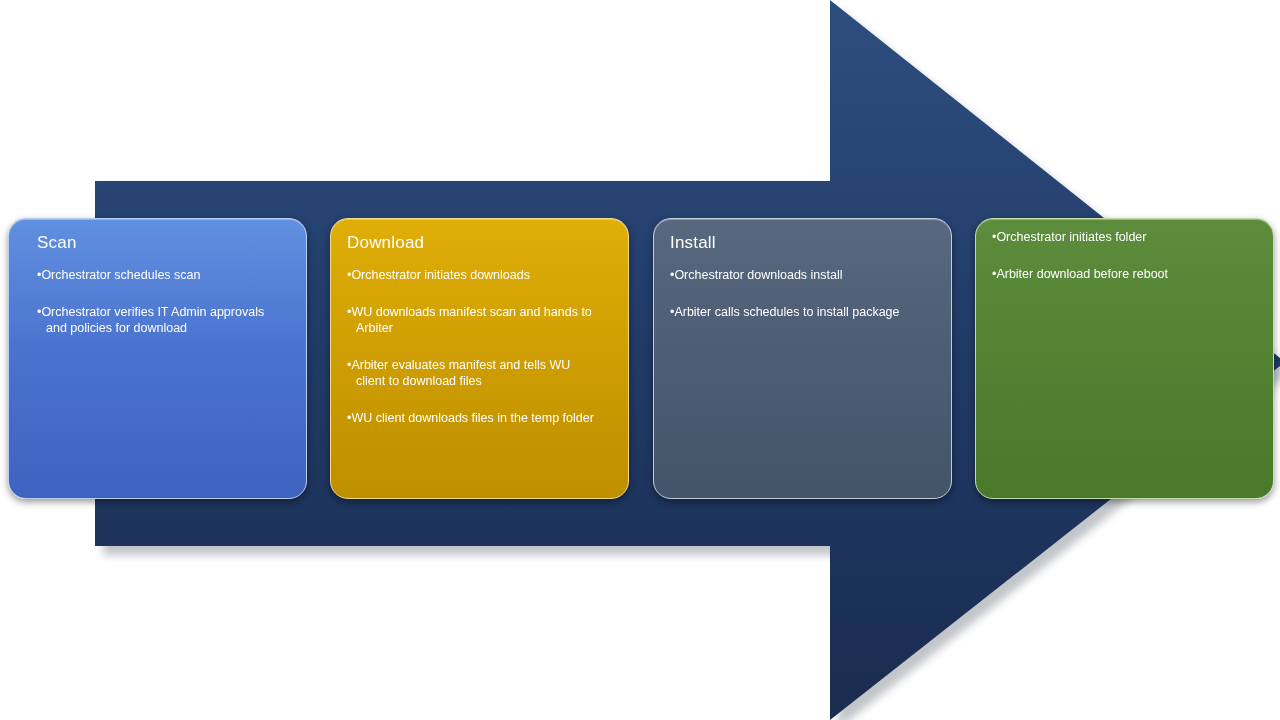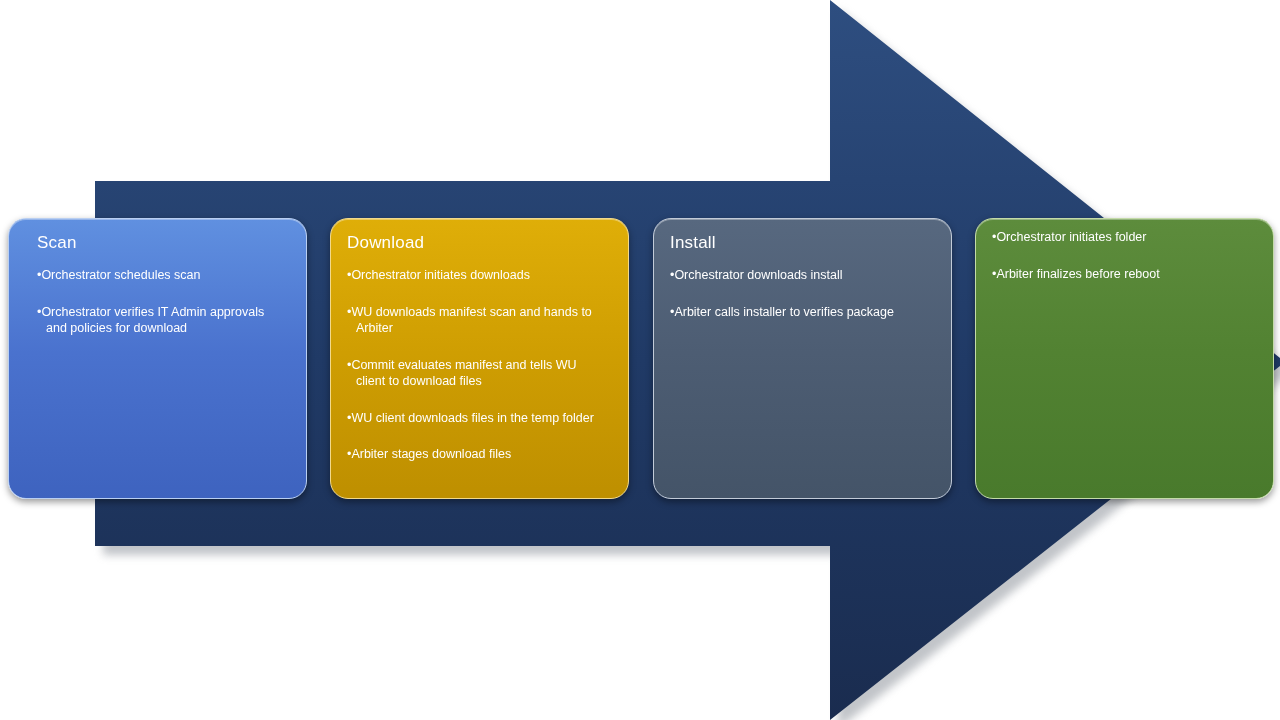--- a/index.html
+++ b/index.html
@@ -103,34 +103,33 @@
       <div class="bullet">Orchestrator schedules scan</div>
       <div class="bullet">Orchestrator verifies IT Admin approvals and policies for download</div>
     </div>
   </div>
 
   <div class="card card-download">
     <div class="card-title">Download</div>
     <div class="bullets">
       <div class="bullet">Orchestrator initiates downloads</div>
       <div class="bullet">WU downloads manifest scan and hands to Arbiter</div>
-      <div class="bullet">Commit evaluates manifest and tells WU client to download files</div>
+      <div class="bullet">Arbiter evaluates manifest and tells WU client to download files</div>
       <div class="bullet">WU client downloads files in the temp folder</div>
-      <div class="bullet">Arbiter stages download files</div>
     </div>
   </div>
 
   <div class="card card-install">
     <div class="card-title">Install</div>
     <div class="bullets">
       <div class="bullet">Orchestrator downloads install</div>
-      <div class="bullet">Arbiter calls installer to verifies package</div>
+      <div class="bullet">Arbiter calls schedules to install package</div>
     </div>
   </div>
 
   <div class="card card-commit">
     <div class="bullets">
       <div class="bullet">Orchestrator initiates folder</div>
-      <div class="bullet">Arbiter finalizes before reboot</div>
+      <div class="bullet">Arbiter download before reboot</div>
     </div>
   </div>
 
 </div>
 
 </body></html>

